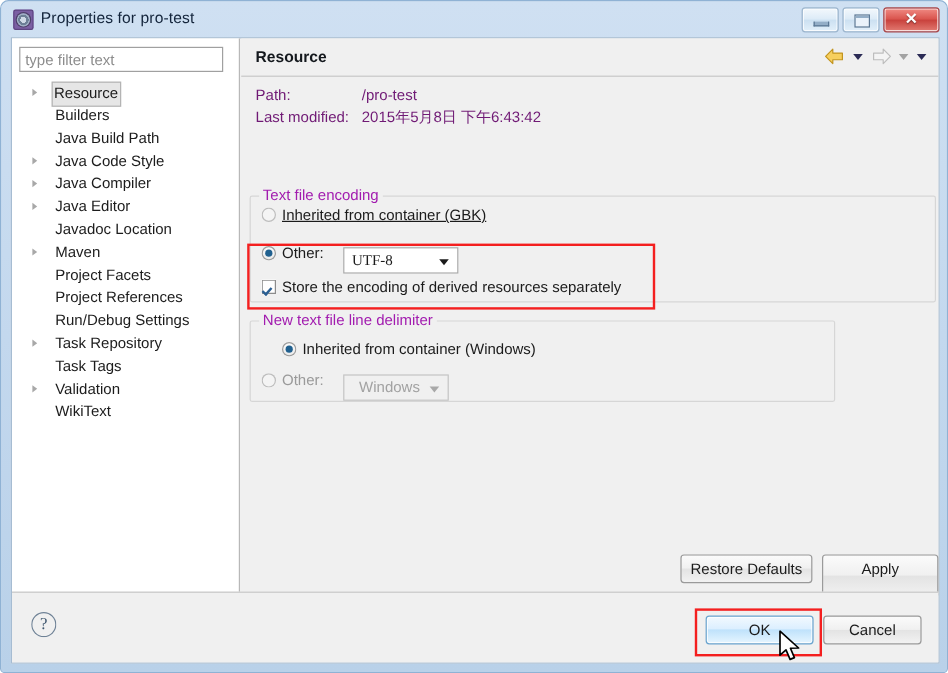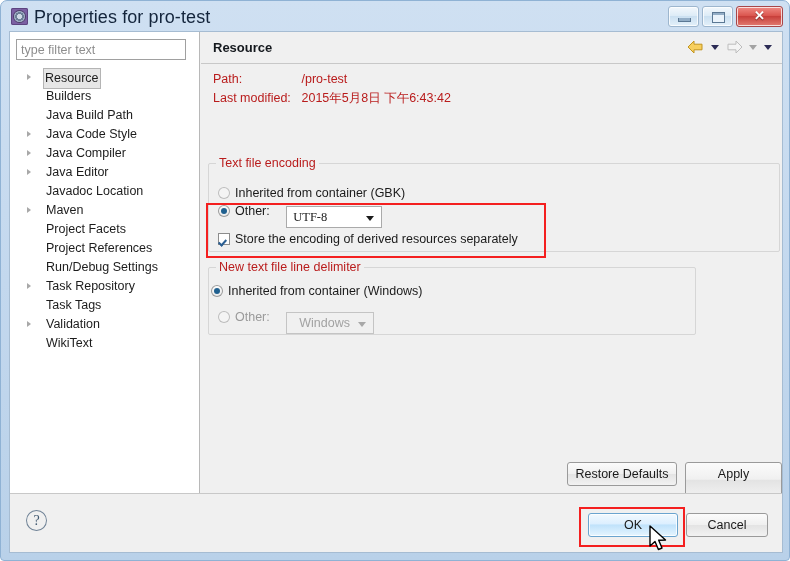--- a/index.html
+++ b/index.html
@@ -38,21 +38,21 @@
     left: 3px; top: 3px;
     width: 11px; height: 11px;
     border-radius: 50%;
     background:
       radial-gradient(circle at 50% 50%, #cfd9e6 0 32%, #6d7f96 33% 55%, #9fb0c4 56% 100%);
     box-shadow: 0 0 0 1px #4d4068;
   }
   .title-text {
     position: absolute;
     left: 33px; top: 6px;
-    font-size: 18px;
+    font-size: 13px;
     color: #13243b;
     letter-spacing: .1px;
     white-space: nowrap;
   }
   .winbtns {
     position: absolute;
     right: 6px; top: 5px;
     display: flex;
     gap: 3px;
   }
@@ -186,37 +186,37 @@
     position: absolute;
     left: 3px; top: 7px;
     width: 0; height: 0;
     border-left: 4.5px solid transparent;
     border-right: 4.5px solid transparent;
     border-top: 5px solid #2b2b55;
   }
   .caret-tri.grey { border-top-color: #a3a3a3; }
   
   .fields { position: absolute; left: 12px; top: 38px; }
-  .frow { height: 19px; line-height: 19px; font-size: 12.5px; color: #b91c1c; white-space: nowrap; }
+  .frow { height: 19px; line-height: 19px; font-size: 12.5px; color: #701a75; white-space: nowrap; }
   .frow .k { display: inline-block; width: 85px; }
   .frow .v { display: inline-block; }
   
   .group {
     position: absolute;
     box-sizing: border-box;
     border: 1px solid #d6d6d6;
     border-radius: 2px;
   }
   .group > .legend {
     position: absolute;
     left: 7px; top: -8px;
     background: #f0f0f0;
     padding: 0 3px;
     font-size: 12.5px;
-    color: #b91c1c;
+    color: #a21caf;
     white-space: nowrap;
   }
   .ctlrow {
     position: absolute;
     font-size: 12.5px;
     color: #1b1b1b;
     white-space: nowrap;
     height: 18px;
     line-height: 18px;
   }
@@ -445,41 +445,41 @@
         </div>
         <div class="frow">
           <span class="k">Last modified:</span>
           <span class="v">2015年5月8日 下午6:43:42</span>
         </div>
       </div>
 
       <div class="group" style="left:7px; top:131px; width:572px; height:89px;">
         <span class="legend">Text file encoding</span>
 
-        <div class="ctlrow" style="left:9px; top:20px;">
+        <div class="ctlrow" style="left:9px; top:6px;text-decoration:underline;">
           <span class="radio off"></span><span>Inherited from container (GBK)</span>
         </div>
 
         <div class="ctlrow" style="left:9px; top:38px;">
           <span class="radio on"></span><span>Other:</span>
           <span class="combo" style="width:96px; margin-left:13px;font-family:Liberation Serif, serif;">
             <span>UTF-8</span>
             <span class="dd"></span>
           </span>
         </div>
 
         <div class="ctlrow" style="left:9px; top:66px;">
           <span class="checkbox on"></span><span>Store the encoding of derived resources separately</span>
         </div>
       </div>
 
       <div class="group" style="left:7px; top:235px; width:488px; height:68px;">
         <span class="legend">New text file line delimiter</span>
 
-        <div class="ctlrow" style="left:2px; top:14px;">
+        <div class="ctlrow" style="left:26px; top:14px;">
           <span class="radio on"></span><span>Inherited from container (Windows)</span>
         </div>
 
         <div class="ctlrow disabled" style="left:9px; top:40px;">
           <span class="radio off"></span><span>Other:</span>
           <span class="combo disabled" style="width:88px; margin-left:13px;padding-left:12px;">
             <span>Windows</span>
             <span class="dd"></span>
           </span>
         </div>

